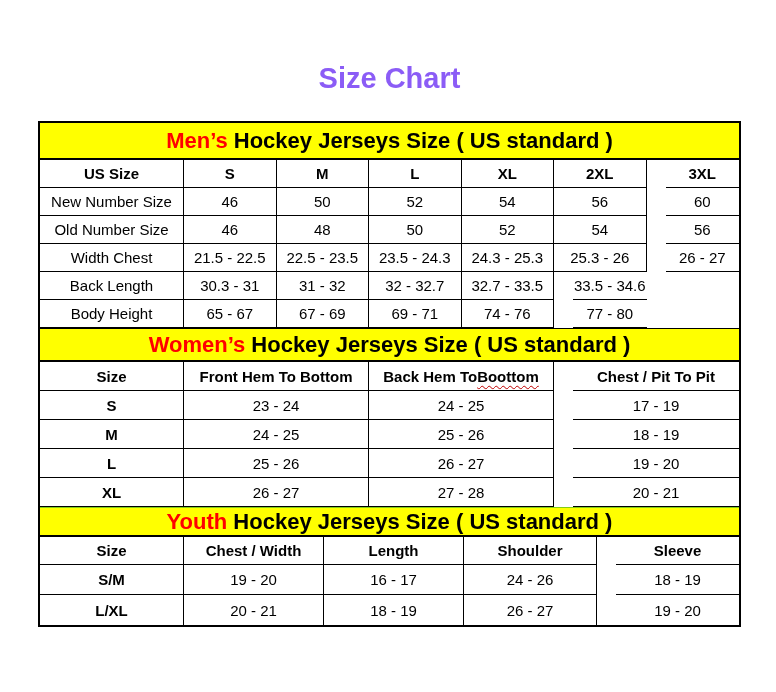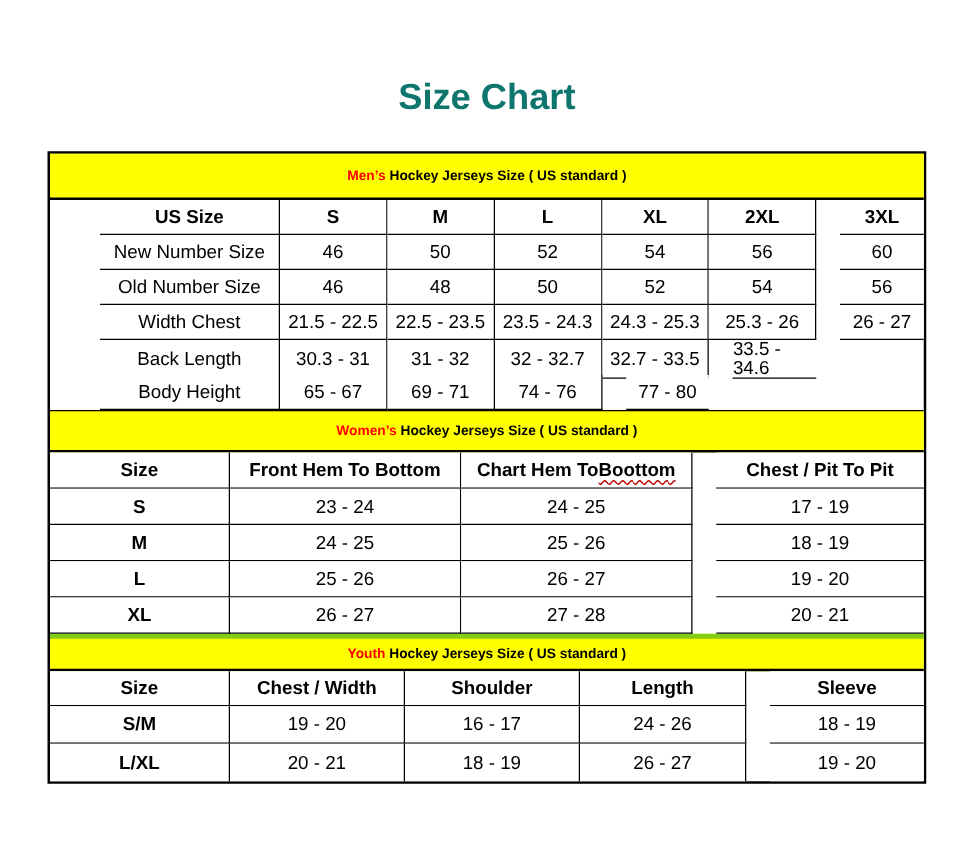--- a/index.html
+++ b/index.html
@@ -2,38 +2,38 @@
 <html><head>
 <meta charset="utf-8">
 <style>
   html,body{margin:0;padding:0;background:#fff;}
   .page{
     position:relative;width:776px;height:692px;background:#ffffff;
     font-family:"Liberation Sans",sans-serif;color:#000;overflow:hidden;
   }
   .page-title{
     position:absolute;left:38px;top:62px;width:703px;
-    text-align:center;font-size:29px;font-weight:700;color:#0f766e;
+    text-align:center;font-size:29px;font-weight:700;color:#8b5cf6;
     letter-spacing:0px;
   }
   .size-table{
     position:absolute;left:38px;top:121px;width:703px;
     border:2px solid #000;box-sizing:border-box;background:#fff;
   }
   .band{
-    background:#FFFF00;font-weight:700;font-size:11px;
+    background:#FFFF00;font-weight:700;font-size:22px;
     display:flex;align-items:center;justify-content:center;
     border-bottom:2px solid #000;box-sizing:border-box;white-space:pre;
   }
   .band.band-men{height:37px;}
   .band.band-women{height:34px;border-top:1px solid #000;}
-  .band.band-youth{height:30px;border-top:4px solid #84cc16;}
+  .band.band-youth{height:30px;border-top:1px solid #84cc16;}
   .band .hl{color:#FF0000;}
   .row{display:grid;box-sizing:border-box;}
-  .sec-men  .row{grid-template-columns:144px repeat(6,1fr);padding-left:40px;}
+  .sec-men  .row{grid-template-columns:144px repeat(6,1fr);}
   .sec-women .row{grid-template-columns:144px repeat(3,1fr);}
   .sec-youth .row{grid-template-columns:144px 140px 140px 133px 1fr;}
   .sec-men  .row{height:28px;}
   .sec-women .row{height:29px;}
   .sec-youth .row{height:30px;}
   .sec-youth .row.hdr{height:28px;}
   .cell{
     display:flex;align-items:center;justify-content:center;
     font-size:15px;border-right:1px solid #000;border-bottom:1px solid #000;
     box-sizing:border-box;background:#fff;line-height:1;
@@ -107,34 +107,35 @@
         <div class="cell">30.3 - 31</div>
         <div class="cell">31 - 32</div>
         <div class="cell">32 - 32.7</div>
         <div class="cell">32.7 - 33.5</div>
         <div class="cell">33.5 - 34.6</div>
       </div>
 
       <div class="row">
         <div class="cell">Body Height</div>
         <div class="cell">65 - 67</div>
+        <div class="cell">67 - 69</div>
         <div class="cell">69 - 71</div>
         <div class="cell">74 - 76</div>
         <div class="cell">77 - 80</div>
       </div>
     </div>
 
     <div class="section sec-women">
       <div class="band band-women"><span class="hl">Women’s</span><span> Hockey Jerseys Size ( US standard )</span></div>
 
       <div class="row hdr">
         <div class="cell">Size</div>
         <div class="cell">Front Hem To Bottom</div>
         <div class="cell">
-            <span>Chart Hem To </span>
+            <span>Back Hem To </span>
             <span class="misspell">Boottom</span>
           </div>
         <div class="cell">Chest / Pit To Pit</div>
       </div>
 
       <div class="row">
         <div class="cell lbl-bold">S</div>
         <div class="cell">23 - 24</div>
         <div class="cell">24 - 25</div>
         <div class="cell">17 - 19</div>
@@ -161,22 +162,22 @@
         <div class="cell">20 - 21</div>
       </div>
     </div>
 
     <div class="section sec-youth">
       <div class="band band-youth"><span class="hl">Youth</span><span> Hockey Jerseys Size ( US standard )</span></div>
 
       <div class="row hdr">
         <div class="cell">Size</div>
         <div class="cell">Chest / Width</div>
+        <div class="cell">Length</div>
         <div class="cell">Shoulder</div>
-        <div class="cell">Length</div>
         <div class="cell">Sleeve</div>
       </div>
 
       <div class="row">
         <div class="cell lbl-bold">S/M</div>
         <div class="cell">19 - 20</div>
         <div class="cell">16 - 17</div>
         <div class="cell">24 - 26</div>
         <div class="cell">18 - 19</div>
       </div>

